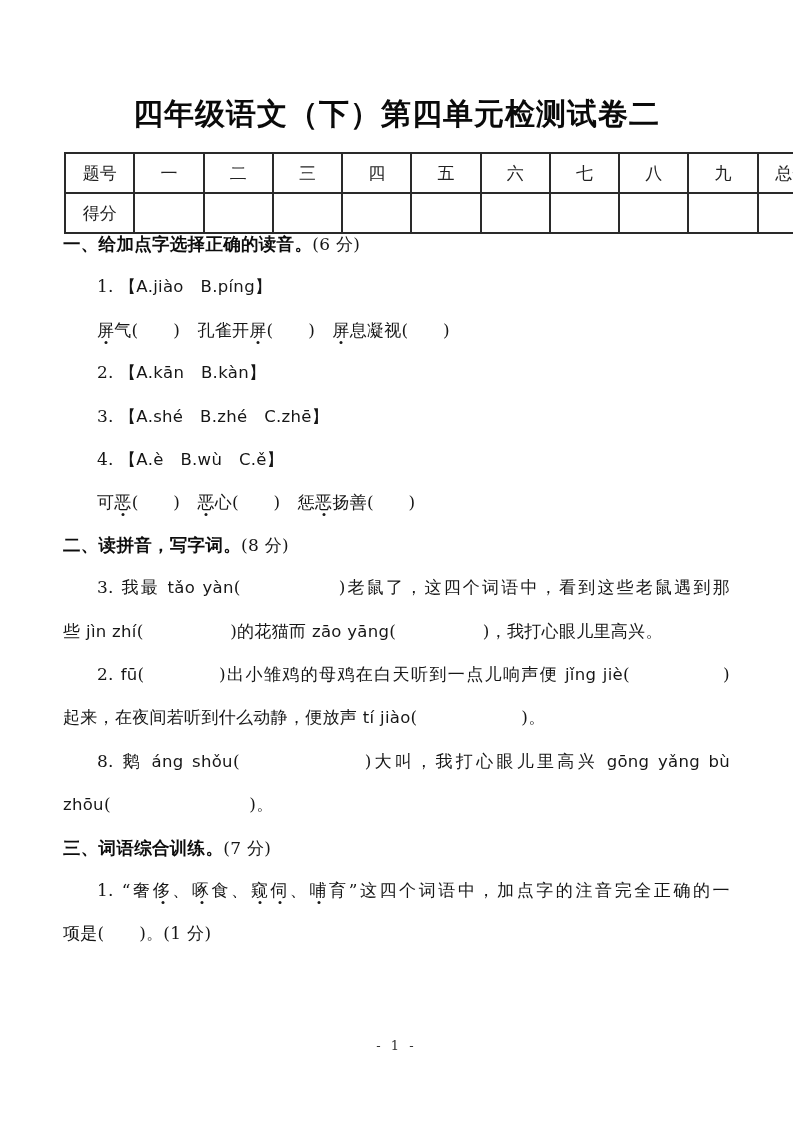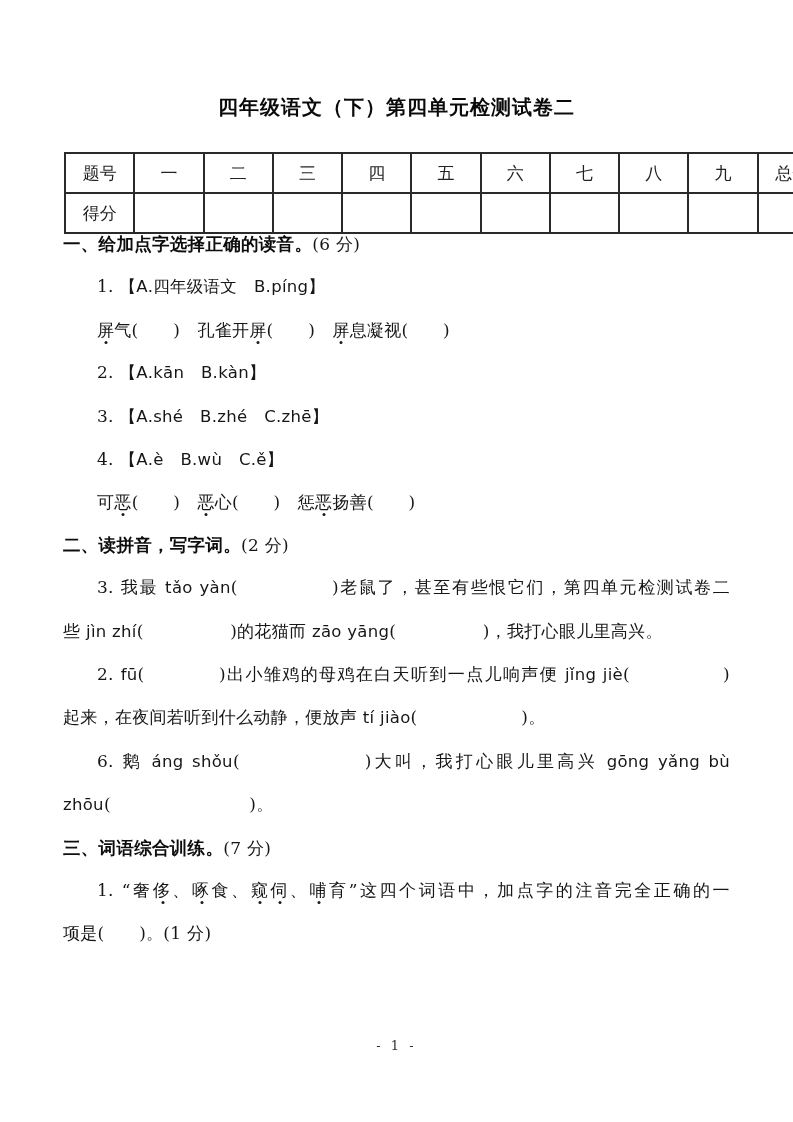--- a/index.html
+++ b/index.html
@@ -5,21 +5,21 @@
   html,body{margin:0;padding:0;}
   body{
     width:793px;height:1122px;background:#ffffff;color:#161616;
     font-family:"DejaVu Serif","Liberation Serif",serif;
     position:relative;overflow:hidden;
   }
   .page{position:absolute;inset:0;}
   .title{
     position:absolute;top:94px;left:0;width:100%;text-align:center;
     font-family:"DejaVu Sans","Liberation Sans",sans-serif;
-    font-weight:bold;font-size:20px;letter-spacing:1px;color:#0a0a0a;
+    font-weight:bold;font-size:30px;letter-spacing:1px;color:#0a0a0a;
   }
   table.score{
     position:absolute;top:141px;left:64px;width:764px;
     border-collapse:collapse;table-layout:fixed;margin-top:11px;
   }
   table.score td{
     border:2px solid #2a2a2a;height:38px;text-align:center;
     font-size:17px;padding:0;color:#222;
   }
   .content{position:absolute;top:223px;left:63px;width:667px;}
@@ -75,33 +75,33 @@
       <td></td>
       <td></td>
       <td></td>
     </tr>
   </tbody>
     </table>
 
   <div class="content">
 
     <p><span class="hd">一、给加点字选择正确的读音。</span><span>(6 分)</span></p>
-    <p class="indent"><span>1. </span><span class="py">【A.四年级语文　B.píng】</span></p>
+    <p class="indent"><span>1. </span><span class="py">【A.jiào　B.píng】</span></p>
     <p class="indent"><span class="dotted">屏</span><span>气(　　)　孔雀开</span><span class="dotted">屏</span><span>(　　)　</span><span class="dotted">屏</span><span>息凝视(　　)</span></p>
     <p class="indent"><span>2. </span><span class="py">【A.kān　B.kàn】</span></p>
     <p class="indent"><span>3. </span><span class="py">【A.shé　B.zhé　C.zhē】</span></p>
     <p class="indent"><span>4. </span><span class="py">【A.è　B.wù　C.ě】</span></p>
     <p class="indent"><span>可</span><span class="dotted">恶</span><span>(　　)　</span><span class="dotted">恶</span><span>心(　　)　惩</span><span class="dotted">恶</span><span>扬善(　　)</span></p>
 
-    <p><span class="hd">二、读拼音，写字词。</span><span>(2 分)</span></p>
-    <p class="indent fill"><span>3. 我最 </span><span class="py">tǎo yàn</span><span>(　　　　　)老鼠了，甚至有些恨它们，第四单元检测试卷二</span></p>
+    <p><span class="hd">二、读拼音，写字词。</span><span>(8 分)</span></p>
+    <p class="indent fill"><span>3. 我最 </span><span class="py">tǎo yàn</span><span>(　　　　　)老鼠了，这四个词语中，看到这些老鼠遇到那</span></p>
     <p><span>些 </span><span class="py">jìn zhí</span><span>(　　　　　)的花猫而 </span><span class="py">zāo yāng</span><span>(　　　　　)，我打心眼儿里高兴。</span></p>
     <p class="indent fill"><span>2. </span><span class="py">fū</span><span>(　　　　)出小雏鸡的母鸡在白天听到一点儿响声便 </span><span class="py">jǐng jiè</span><span>(　　　　　)</span></p>
     <p><span>起来，在夜间若听到什么动静，便放声 </span><span class="py">tí jiào</span><span>(　　　　　　)。</span></p>
-    <p class="indent fill"><span>6. 鹅 </span><span class="py">áng shǒu</span><span>(　　　　　　)大叫，我打心眼儿里高兴 </span><span class="py">gōng yǎng bù</span></p>
+    <p class="indent fill"><span>8. 鹅 </span><span class="py">áng shǒu</span><span>(　　　　　　)大叫，我打心眼儿里高兴 </span><span class="py">gōng yǎng bù</span></p>
     <p><span class="py">zhōu</span><span>(　　　　　　　　)。</span></p>
 
     <p><span class="hd">三、词语综合训练。</span><span>(7 分)</span></p>
     <p class="indent fill"><span>1. “奢</span><span class="dotted">侈</span><span>、</span><span class="dotted">啄</span><span>食、</span><span class="dotted">窥</span><span class="dotted">伺</span><span>、</span><span class="dotted">哺</span><span>育”这四个词语中，加点字的注音完全正确的一</span></p>
     <p><span>项是(　　)。(1 分)</span></p>
 
   </div>
 
   <div class="footer">- 1 -</div>
 

